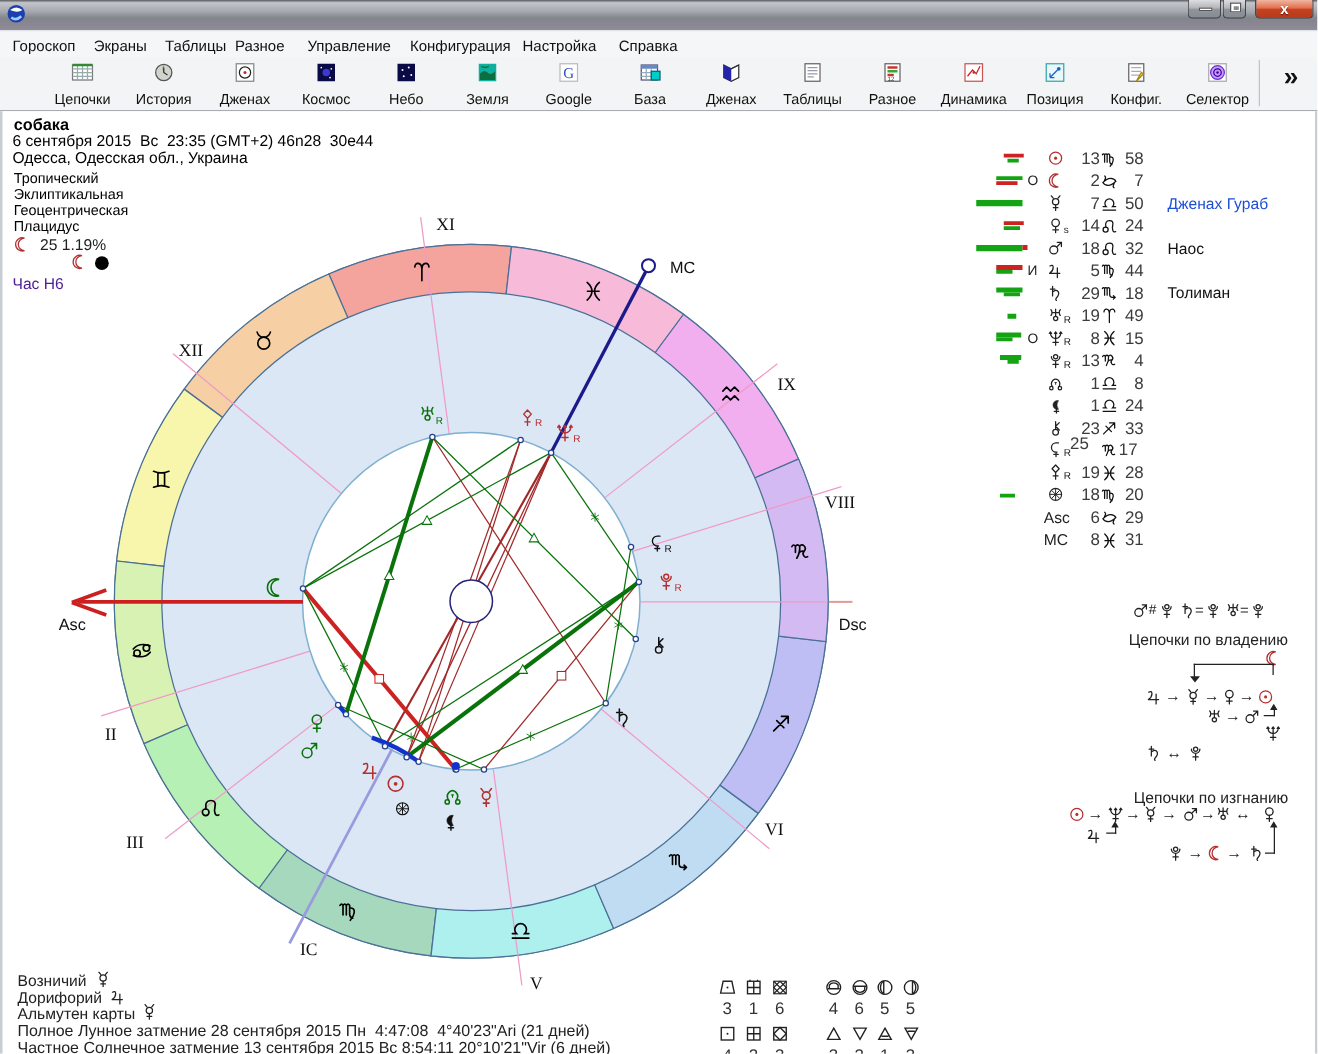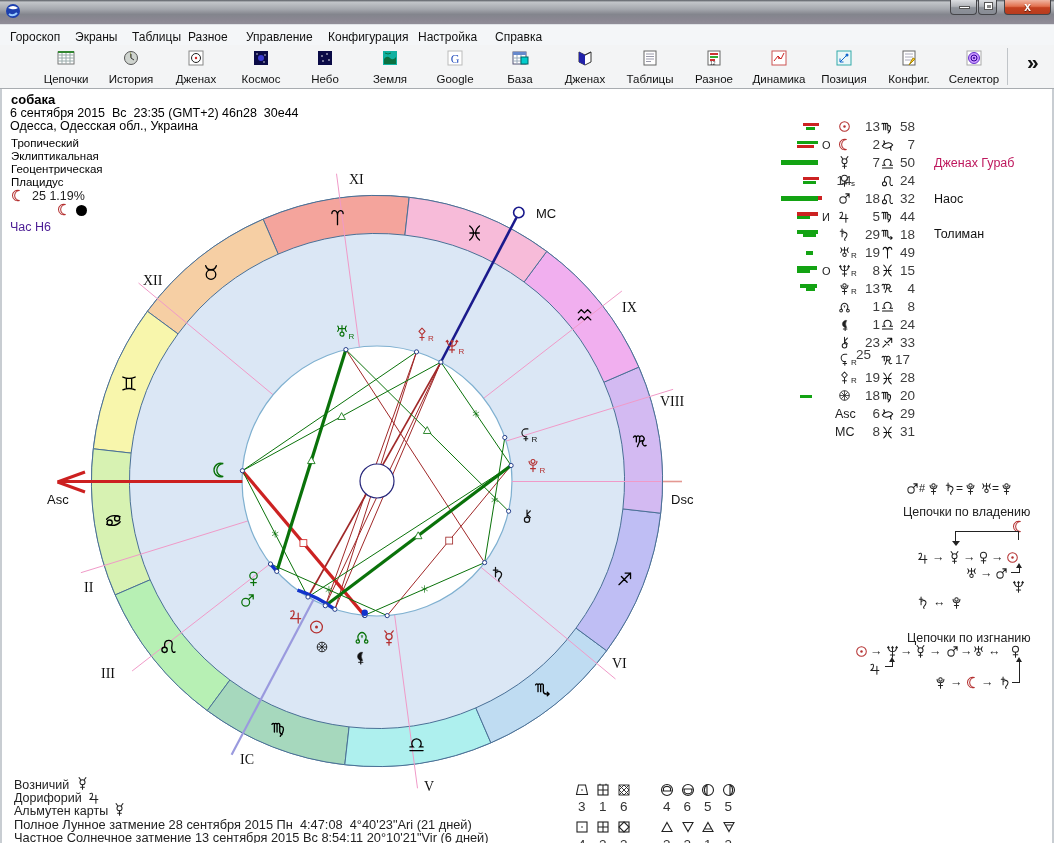--- a/index.html
+++ b/index.html
@@ -434,26 +434,26 @@
   </svg>
 <span style="position:absolute;left:895px;top:137.2px;width:20px;text-align:right;font-size:13.5px;color:#3c3c3c">7</span>
 <svg style="position:absolute;left:838px;top:156.2px;color:#222" width="13" height="13">
     <use href="#p-mercury" width="13" height="13"></use>
   </svg>
 <span style="position:absolute;left:856px;top:155.2px;width:24px;text-align:right;font-size:13.5px;color:#3c3c3c">7</span>
 <svg style="position:absolute;left:881px;top:156.7px;color:#111" width="13" height="13">
     <use href="#z-libra" width="13" height="13"></use>
   </svg>
 <span style="position:absolute;left:895px;top:155.2px;width:20px;text-align:right;font-size:13.5px;color:#3c3c3c">50</span>
-<span style="position:absolute;left:934px;top:155.7px;font-size:12.5px;color:#be185d">Дженах Гураб</span>
+<span style="position:absolute;left:934px;top:155.7px;font-size:12.5px;color:#1d4ed8">Дженах Гураб</span>
 <svg style="position:absolute;left:838px;top:174.1px;color:#222" width="13" height="13">
     <use href="#p-venus" width="13" height="13"></use>
   </svg>
 <span style="position:absolute;left:851px;top:179.1px;font-size:8px;color:#222">s</span>
-<span style="position:absolute;left:832px;top:173.1px;width:24px;text-align:center;font-size:13.5px;color:#3c3c3c">14</span>
+<span style="position:absolute;left:856px;top:173.1px;width:24px;text-align:right;font-size:13.5px;color:#3c3c3c">14</span>
 <svg style="position:absolute;left:881px;top:174.6px;color:#111" width="13" height="13">
     <use href="#z-leo" width="13" height="13"></use>
   </svg>
 <span style="position:absolute;left:895px;top:173.1px;width:20px;text-align:right;font-size:13.5px;color:#3c3c3c">24</span>
 <svg style="position:absolute;left:838px;top:192.0px;color:#222" width="13" height="13">
     <use href="#p-mars" width="13" height="13"></use>
   </svg>
 <span style="position:absolute;left:856px;top:191.0px;width:24px;text-align:right;font-size:13.5px;color:#3c3c3c">18</span>
 <svg style="position:absolute;left:881px;top:192.5px;color:#111" width="13" height="13">
     <use href="#z-leo" width="13" height="13"></use>

